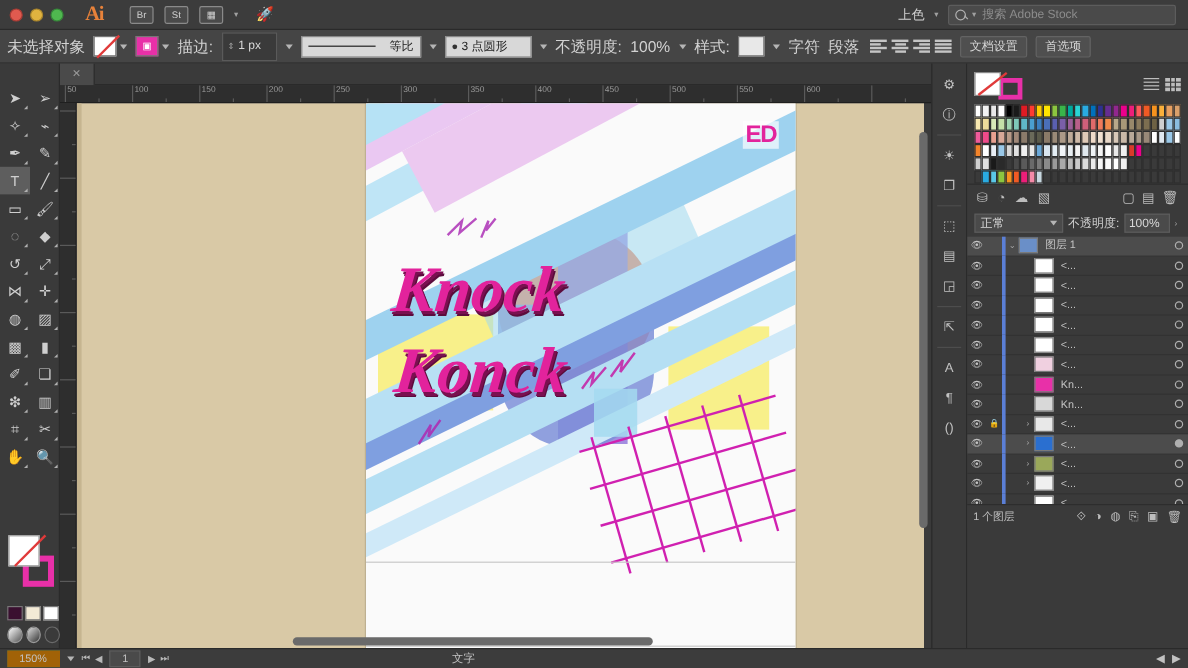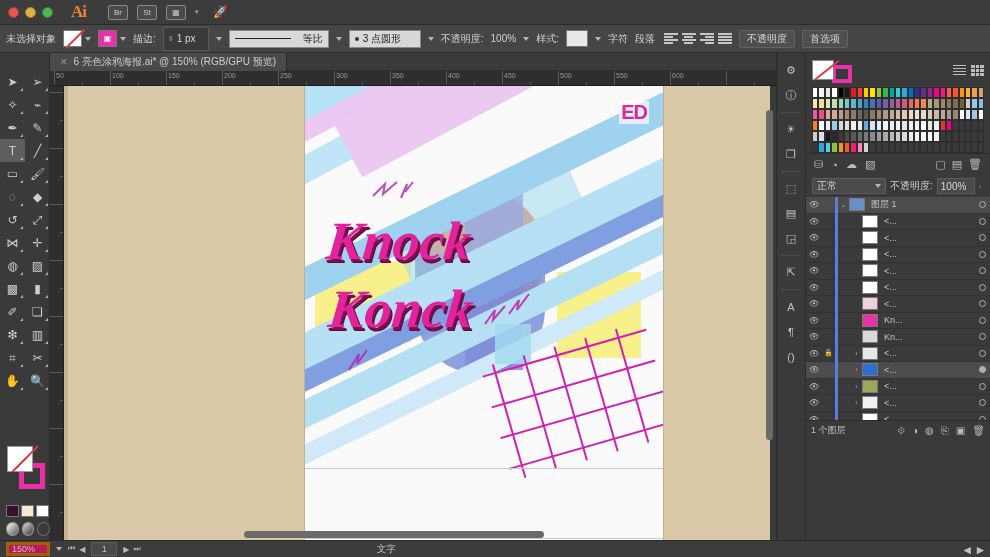--- a/index.html
+++ b/index.html
@@ -30,21 +30,21 @@
   .stock-search .ph { font-size:10px; color:#8c8c8c; }
   .mag { width:9px; height:9px; border:1.4px solid #b0b0b0; border-radius:50%;
     position:relative; flex:none; }
   .mag:after{content:"";position:absolute;width:4px;height:1.4px;background:#b0b0b0;
     right:-3px;bottom:0px;transform:rotate(45deg);}
 
   
   .ctrlbar { position:absolute; left:0; top:25px; width:990px; height:28px;
     background:#454545; border-bottom:1px solid #2d2d2d; display:flex; align-items:center;
     padding:0 6px; gap:7px; font-size:11px; }
-  .cb-txt { color:#d2d2d2; white-space:nowrap; font-size:10px; }
+  .cb-txt { color:#d2d2d2; white-space:nowrap; font-size:13px; }
   .sw-none { width:19px; height:17px; background:#fff; border:1px solid #777; position:relative; }
   .sw-none:after{content:"";position:absolute;left:-2px;top:7px;width:26px;height:1.6px;
     background:#e03a3a;transform:rotate(-45deg);transform-origin:center;}
   .sw-mag { width:19px; height:17px; background:#e830a8; border:1px solid #777;
     display:flex;align-items:center;justify-content:center;font-size:8px;color:#fff; }
   .cb-dd { display:flex; align-items:center; gap:3px; }
   .mini-caret { width:0;height:0;border-left:3px solid transparent;border-right:3px solid transparent;
     border-top:4px solid #b5b5b5; }
   .numbox { background:#3a3a3a; border:1px solid #5a5a5a; height:17px; min-width:46px;
     display:flex; align-items:center; padding:11px 4px; gap:3px; color:#d8d8d8; font-size:10px;}
@@ -185,21 +185,21 @@
     margin-right:4px; }
   .lcirc.filled{ background:#b0b0b0; }
   .layerfoot { height:20px; background:#3a3a3a; border-top:1px solid #2d2d2d;
     display:flex; align-items:center; padding:0 5px; font-size:9px; color:#c0c0c0; gap:8px;}
   .lf-icons{margin-left:auto;display:flex;gap:7px;color:#bdbdbd;font-size:10px;}
 
   
   .statusbar { position:absolute; left:0; top:540px; width:990px; height:17px;
     background:#3c3c3c; border-top:1px solid #2a2a2a; display:flex; align-items:center;
     gap:6px; padding:0 6px; font-size:9.5px; color:#c2c2c2; }
-  .zoombox { background:#be185d; border:3px solid #a16207; height:14px; width:44px;
+  .zoombox { background:#0f766e; border:7px solid #a16207; height:14px; width:44px;
     display:flex; align-items:center; padding:0 3px; font-size:9px; }
   .nav-ico { display:flex; gap:4px; align-items:center; color:#b8b8b8; font-size:8px; }
   .pagebox { background:#4a4a4a; border:1px solid #5c5c5c; height:14px; width:26px;
     display:flex; align-items:center; justify-content:center; font-size:9px; }
   .st-tool { margin-left:230px; font-size:9.5px; }
   .st-right { margin-left:auto; display:flex; gap:6px; align-items:center; }
   .hscroll { position:absolute; left:64px; top:531px; width:700px; height:9px; }
   .hscroll .thumbh { position:absolute; left:180px; width:300px; height:7px;
     background:#6a6a6a; border-radius:4px; }
   .vscroll { position:absolute; left:765px; top:90px; width:9px; height:440px; }
@@ -217,20 +217,29 @@
       <span class="tl y"></span>
       <span class="tl g"></span>
     </div>
     <div class="ailogo">Ai</div>
     <div class="mb-group">
       <div class="mb-ico">Br</div>
       <div class="mb-ico">St</div>
       <div class="mb-ico">▦</div>
       <span class="caret">▾</span>
       <span class="rocket">🚀</span>
+    </div>
+    <div class="mb-right">
+      <span class="mb-label">上色</span>
+      <span class="caret">▾</span>
+      <div class="stock-search">
+        <span class="mag"></span>
+        <span class="caret">▾</span>
+        <span class="ph">搜索 Adobe Stock</span>
+      </div>
     </div>
   </div>
 
   <div class="ctrlbar">
     <span class="cb-txt">未选择对象</span>
     <div class="cb-dd">
       <span class="sw-none"></span>
       <span class="mini-caret"></span>
     </div>
     <div class="cb-dd">
@@ -280,28 +289,27 @@
           <i style="width:100%"></i>
           <i style="width:65%;margin-left:auto"></i>
         </span>
       <span class="al-ico">
           <i style="width:100%"></i>
           <i style="width:100%"></i>
           <i style="width:100%"></i>
           <i style="width:100%"></i>
         </span>
     </div>
-    <span class="btn-flat">不透明度</span>
+    <span class="btn-flat">文档设置</span>
     <span class="btn-flat">首选项</span>
   </div>
 
   <div class="tabbar">
     <div class="doctab">
       <span class="xclose">✕</span>
-      <span>6 亮色涂鸦海报.ai* @ 150% (RGB/GPU 预览)</span>
     </div>
   </div>
 
   <div class="toolbar">
     <div class="tgrid" id="toolsgrid">
         <div class="tcell">➤<span class="cnr"></span></div>
         <div class="tcell">➢<span class="cnr"></span></div>
         <div class="tcell">✧<span class="cnr"></span></div>
         <div class="tcell">⌁<span class="cnr"></span></div>
         <div class="tcell">✒<span class="cnr"></span></div>

